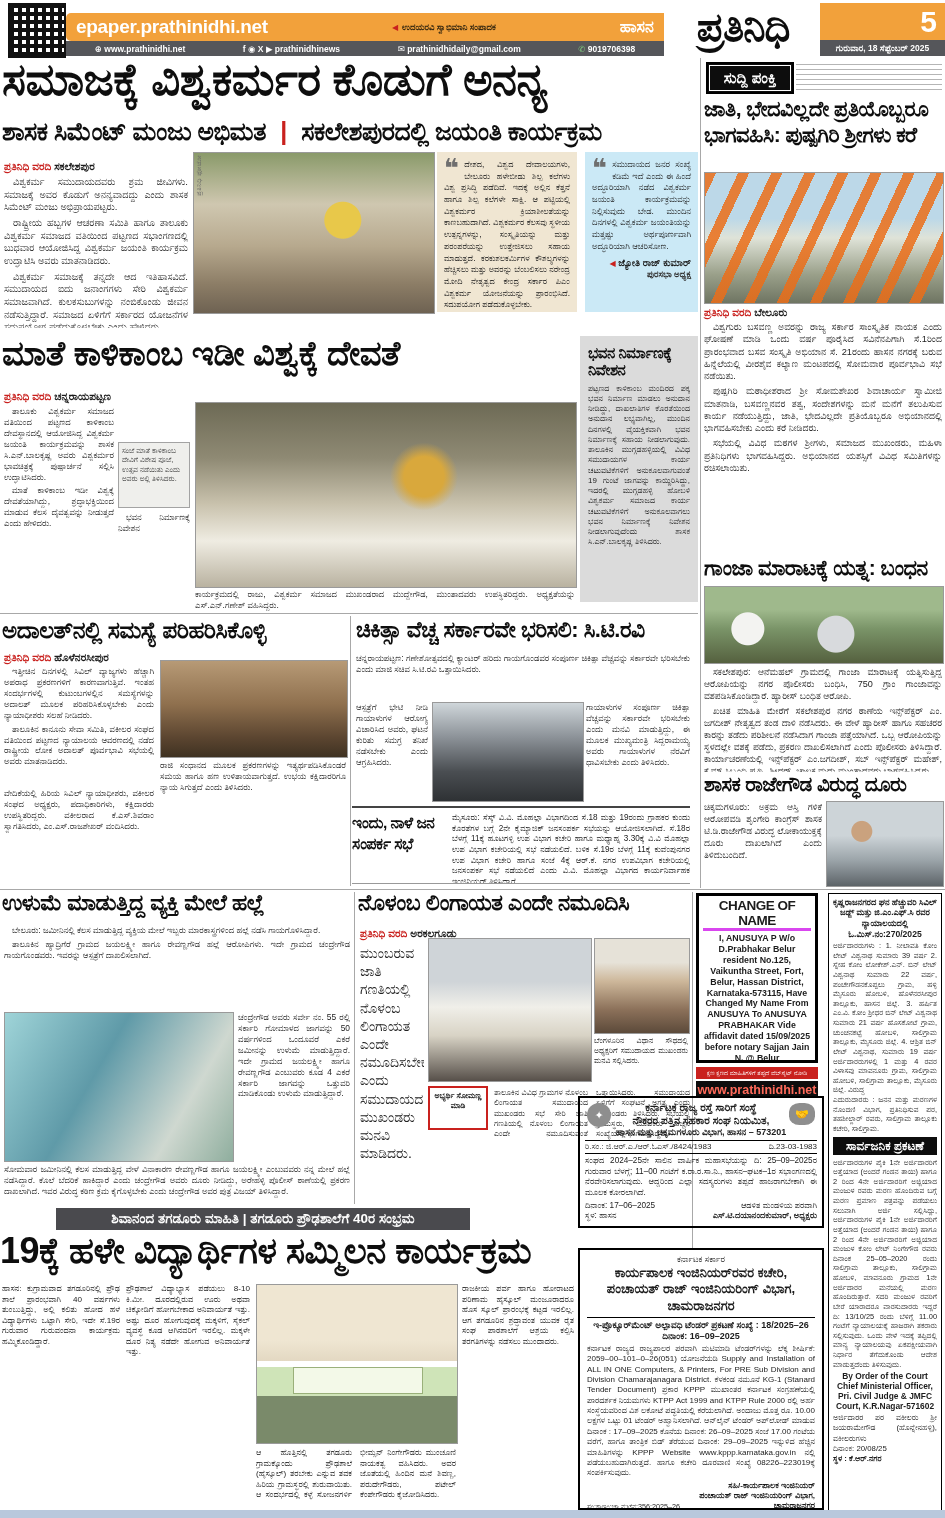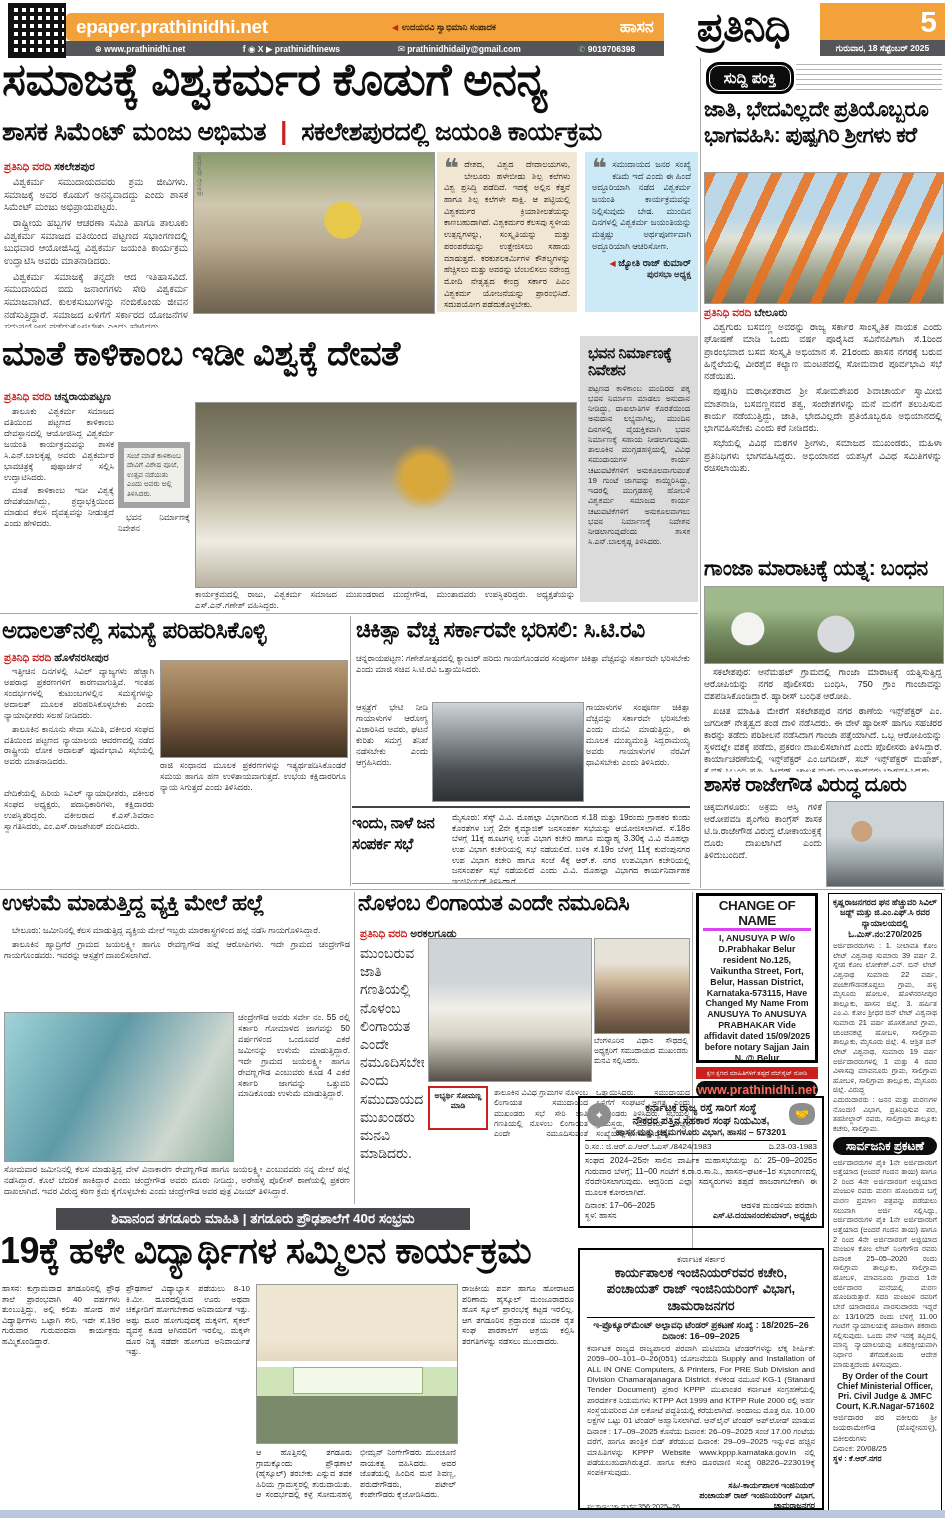--- a/index.html
+++ b/index.html
@@ -17,21 +17,21 @@
   .credit{position:absolute;left:-10px;top:2px;writing-mode:vertical-rl;transform:rotate(180deg);
           font-size:6.5px;color:#666;letter-spacing:.5px;}
   .qbox{padding:7px 7px 5px 7px;font-size:9px;line-height:1.3;text-align:justify;}
   .qmark{font-size:26px;color:#6f6f6f;line-height:.6;display:block;float:left;margin:2px 5px 0 0;font-weight:700;}
   .qattrib{display:block;text-align:right;font-weight:700;font-size:9.5px;margin-top:4px;}
   .qrole{display:block;text-align:right;font-size:8.5px;font-weight:700;color:#333;}
   .arrow{color:#c9211e;font-size:8px;}
   .vrule{position:absolute;width:1px;background:#a8a8a8;}
   .hrule{position:absolute;height:1px;background:#a8a8a8;}
   .notice{border:2px solid #000;background:#fff;}
-  .bannerblk{background:#0d0d0d;color:#fff;font-weight:700;text-align:left;border-radius:13px;}
+  .bannerblk{background:#0d0d0d;color:#fff;font-weight:700;text-align:left;}
   .lines{background:repeating-linear-gradient(180deg,#b5b5b5 0 1px,transparent 1px 5px);}
   .qr{background:
       repeating-linear-gradient(0deg,#111 0 4px,transparent 4px 8px),
       repeating-linear-gradient(90deg,#111 0 4px,#fff 4px 8px);}
   .colcount2{column-count:2;column-gap:8px;}
 </style>
 </head>
 <body>
 
 <div class="page">
@@ -90,21 +90,21 @@
   </div>
 
   <div class="abs hl" style="left:2px;top:336px;width:574px;height:50px;font-size:34px;white-space:nowrap;">ಮಾತೆ ಕಾಳಿಕಾಂಬ ಇಡೀ ವಿಶ್ವಕ್ಕೆ ದೇವತೆ</div>
   <div class="abs byline" style="left:4px;top:390px;width:186px;">
     <span class="lab">ಪ್ರತಿನಿಧಿ ವರದಿ</span> <span>ಚನ್ನರಾಯಪಟ್ಟಣ</span>
   </div>
   <div class="abs body-s" style="left:4px;top:406px;width:110px;height:204px;overflow:hidden;">
     <p>ತಾಲೂಕು ವಿಶ್ವಕರ್ಮ ಸಮಾಜದ ವತಿಯಿಂದ ಪಟ್ಟಣದ ಕಾಳಿಕಾಂಬ ದೇವಸ್ಥಾನದಲ್ಲಿ ಆಯೋಜಿಸಿದ್ದ ವಿಶ್ವಕರ್ಮ ಜಯಂತಿ ಕಾರ್ಯಕ್ರಮವನ್ನು ಶಾಸಕ ಸಿ.ಎನ್.ಬಾಲಕೃಷ್ಣ ಅವರು ವಿಶ್ವಕರ್ಮರ ಭಾವಚಿತ್ರಕ್ಕೆ ಪುಷ್ಪಾರ್ಚನೆ ಸಲ್ಲಿಸಿ ಉದ್ಘಾಟಿಸಿದರು.</p>
       <p>ಮಾತೆ ಕಾಳಿಕಾಂಬ ಇಡೀ ವಿಶ್ವಕ್ಕೆ ದೇವತೆಯಾಗಿದ್ದು, ಶ್ರದ್ಧಾಭಕ್ತಿಯಿಂದ ಮಾಡುವ ಕೆಲಸ ದೈವತ್ವವನ್ನು ನೀಡುತ್ತದೆ ಎಂದು ಹೇಳಿದರು.</p>
   </div>
-  <div class="abs" style="left:118px;top:442px;width:72px;height:66px;background:#efefec;border:6px solid #a3a3a3;padding:3px;box-sizing:border-box;font-size:7.3px;line-height:1.3;color:#333;overflow:hidden;">
+  <div class="abs" style="left:118px;top:442px;width:72px;height:66px;background:#efefec;border:1px solid #a3a3a3;padding:3px;box-sizing:border-box;font-size:7.3px;line-height:1.3;color:#333;overflow:hidden;">
     <span>ಸಂಜೆ ಮಾತೆ ಕಾಳಿಕಾಂಬ ದೇವಿಗೆ ವಿಶೇಷ ಪೂಜೆ, ಉತ್ಸವ ನಡೆಯಿತು ಎಂದು ಅವರು ಅಲ್ಲಿ ತಿಳಿಸಿದರು.</span>
   </div>
   <div class="abs body-s" style="left:118px;top:512px;width:72px;height:98px;overflow:hidden;">
     <p>ಭವನ ನಿರ್ಮಾಣಕ್ಕೆ ನಿವೇಶನ</p>
   </div>
   <div class="abs ph" style="left:195px;top:402px;width:380px;height:184px;background:
        radial-gradient(circle at 60% 40%, #d9a83c 0 20px, rgba(217,168,60,.4) 28px, transparent 34px),
        linear-gradient(180deg,#6d6a55 0%,#8f8a74 30%,#c9c2ad 55%,#efece2 75%,#b9b2a0 100%);">
     
   </div>
@@ -244,21 +244,21 @@
   <div class="abs" style="left:56px;top:1208px;width:414px;height:22px;background:#4a4a4e;color:#fff;font-size:13.5px;font-weight:700;display:flex;align-items:center;justify-content:center;">ಶಿವಾನಂದ ತಗಡೂರು ಮಾಹಿತಿ | ತಗಡೂರು ಪ್ರೌಢಶಾಲೆಗೆ 40ರ ಸಂಭ್ರಮ</div>
   <div class="abs hl" style="left:0px;top:1232px;width:576px;height:46px;font-size:36px;white-space:nowrap;">19ಕ್ಕೆ ಹಳೇ ವಿದ್ಯಾರ್ಥಿಗಳ ಸಮ್ಮಿಲನ ಕಾರ್ಯಕ್ರಮ</div>
   <div class="abs body-s" style="left:2px;top:1284px;width:118px;height:230px;font-size:8.1px;overflow:hidden;">ಹಾಸನ: ಕುಗ್ರಾಮವಾದ ತಗಡೂರಿನಲ್ಲಿ ಪ್ರೌಢ ಶಾಲೆ ಪ್ರಾರಂಭವಾಗಿ 40 ವರ್ಷಗಳು ತುಂಬುತ್ತಿದ್ದು, ಅಲ್ಲಿ ಕಲಿತು ಹೋದ ಹಳೆ ವಿದ್ಯಾರ್ಥಿಗಳು ಒಟ್ಟಾಗಿ ಸೇರಿ, ಇದೇ ಸೆ.19ರ ಗುರುವಾರ ಗುರುವಂದನಾ ಕಾರ್ಯಕ್ರಮ ಹಮ್ಮಿಕೊಂಡಿದ್ದಾರೆ.</div>
   <div class="abs body-s" style="left:126px;top:1284px;width:124px;height:230px;font-size:8.1px;overflow:hidden;">ಪ್ರೌಢಶಾಲೆ ವಿದ್ಯಾಭ್ಯಾಸ ಪಡೆಯಲು 8-10 ಕಿ.ಮೀ. ದೂರದಲ್ಲಿರುವ ಊರು ಅಥವಾ ಚಿಕ್ಕೋಡಿಗೆ ಹೋಗಬೇಕಾದ ಅನಿವಾರ್ಯತೆ ಇತ್ತು. ಅಷ್ಟು ದೂರ ಹೋಗುವುದಕ್ಕೆ ಮಕ್ಕಳಿಗೆ, ಸೈಕಲ್ ವ್ಯವಸ್ಥೆ ಕೂಡ ಆಗಿನವರಿಗೆ ಇರಲಿಲ್ಲ. ಮಕ್ಕಳೇ ದೂರ ನಿತ್ಯ ನಡೆದೇ ಹೋಗುವ ಅನಿವಾರ್ಯತೆ ಇತ್ತು.</div>
   <div class="abs ph" style="left:256px;top:1284px;width:200px;height:158px;background:
        linear-gradient(180deg,#efe6d2 0 35%, #e3d8c2 48%, transparent 48%),
        linear-gradient(180deg, transparent 0 52%, #cfe4b8 52% 70%, #7a8a6a 70% 100%);">
 
     <span style="position:absolute;left:18%;top:52%;width:64%;height:16%;background:#f3f9e8;border:1px solid #9ab07a;"></span>
   </div>
-  <div class="abs body-s colcount2" style="left:256px;top:1448px;width:200px;height:66px;font-size:8.1px;overflow:hidden;">ಆ ಹೊತ್ತಿನಲ್ಲಿ ತಗಡೂರು ಗ್ರಾಮಕ್ಕೊಂದು ಪ್ರೌಢಶಾಲೆ (ಹೈಸ್ಕೂಲ್) ತರಬೇಕು ಎನ್ನುವ ತವಕ ಹಿರಿಯ ಗ್ರಾಮಸ್ಥರಲ್ಲಿ ಶುರುವಾಯಿತು. ಆ ಸಂದರ್ಭದಲ್ಲಿ ಕಳ್ಳೆ ಸೋಮನಹಳ್ಳಿ ಭೀಮ್ಸನ್ ನಿಂಗೇಗೌಡರು ಮುಂಚೂಣಿ ನಾಯಕತ್ವ ವಹಿಸಿದರು. ಅವರ ಜೊತೆಯಲ್ಲಿ ಹಿಂದಿನ ಮನೆ ಶಿವಣ್ಣ, ಪರುದೇಗೌಡರು, ಪಟೇಲ್ ಕೆಂಪೇಗೌಡರು ಕೈಜೋಡಿಸಿದರು.</div>
+  <div class="abs body-s colcount2" style="left:256px;top:1448px;width:200px;height:66px;font-size:8.1px;overflow:hidden;">ಆ ಹೊತ್ತಿನಲ್ಲಿ ತಗಡೂರು ಗ್ರಾಮಕ್ಕೊಂದು ಪ್ರೌಢಶಾಲೆ (ಹೈಸ್ಕೂಲ್) ತರಬೇಕು ಎನ್ನುವ ತವಕ ಹಿರಿಯ ಗ್ರಾಮಸ್ಥರಲ್ಲಿ ಶುರುವಾಯಿತು. ಆ ಸಂದರ್ಭದಲ್ಲಿ ಕಳ್ಳೆ ಸೋಜನಗರ್ಳಿ ಭೀಮ್ಸನ್ ನಿಂಗೇಗೌಡರು ಮುಂಚೂಣಿ ನಾಯಕತ್ವ ವಹಿಸಿದರು. ಅವರ ಜೊತೆಯಲ್ಲಿ ಹಿಂದಿನ ಮನೆ ಶಿವಣ್ಣ, ಪರುದೇಗೌಡರು, ಪಟೇಲ್ ಕೆಂಪೇಗೌಡರು ಕೈಜೋಡಿಸಿದರು.</div>
   <div class="abs body-s" style="left:462px;top:1284px;width:112px;height:230px;font-size:8.1px;overflow:hidden;">ರಾಜಕೀಯ ಪರ್ವ ಹಾಗೂ ಹೋರಾಟದ ಪರಿಣಾಮ ಹೈಸ್ಕೂಲ್ ಮಂಜೂರಾದರೂ ಹೊಸ ಸ್ಕೂಲ್ ಪ್ರಾರಂಭಕ್ಕೆ ಕಟ್ಟಡ ಇರಲಿಲ್ಲ. ಆಗ ತಗಡೂರಿನ ಶ್ರದ್ಧಾವಂತ ಯುವಕ ರೈತ ಸಂಘ ಪಾಠಶಾಲೆಗೆ ಆಶ್ರಯ ಕಲ್ಪಿಸಿ ತರಗತಿಗಳನ್ನು ನಡೆಸಲು ಮುಂದಾದರು.</div>
 
   <div class="abs notice" style="left:578px;top:1248px;width:246px;height:262px;box-sizing:border-box;padding:4px 7px;overflow:hidden;">
     <div style="text-align:center;font-size:8.5px;">ಕರ್ನಾಟಕ ಸರ್ಕಾರ</div>
     <div style="text-align:center;font-size:13px;font-weight:900;line-height:1.25;border-bottom:1px solid #000;padding-bottom:3px;">ಕಾರ್ಯಪಾಲಕ ಇಂಜಿನಿಯರ್‌ರವರ ಕಚೇರಿ, ಪಂಚಾಯತ್ ರಾಜ್ ಇಂಜಿನಿಯರಿಂಗ್ ವಿಭಾಗ, ಚಾಮರಾಜನಗರ</div>
     <div style="text-align:center;font-size:9px;font-weight:700;margin:2px 0;">ಇ-ಪ್ರೊಕ್ಯೂರ್‌ಮೆಂಟ್ ಅಲ್ಪಾವಧಿ ಟೆಂಡರ್ ಪ್ರಕಟಣೆ ಸಂಖ್ಯೆ : 18/2025–26 ದಿನಾಂಕ: 16–09–2025</div>
     <div class="body-s" style="font-size:8px;">ಕರ್ನಾಟಕ ರಾಜ್ಯದ ರಾಜ್ಯಪಾಲರ ಪರವಾಗಿ ಮಟಿಮಾಡಿ ಟೆಂಡರ್‌ಗಳನ್ನು ಲೆಕ್ಕ ಶೀರ್ಷಿಕೆ: 2059–00–101–0–26(051) ಯೋಜನೆಯಡಿ Supply and Installation of ALL IN ONE Computers, &amp; Printers, For PRE Sub Division and Division Chamarajanagara District. ಕೆಳಕಂಡ ನಮೂನೆ KG-1 (Stanard Tender Document) ಪ್ರಕಾರ KPPP ಮುಖಾಂತರ ಕರ್ನಾಟಕ ಸಂಗ್ರಹಣೆಯಲ್ಲಿ ಪಾರದರ್ಶಕ ನಿಯಮಗಳು KTPP Act 1999 and KTPP Rule 2000 ರಲ್ಲಿ ಅರ್ಹ ಸಂಸ್ಥೆಯವರಿಂದ ವಿಶ ಲಕೋಟೆ ಪದ್ಧತಿಯಲ್ಲಿ ಕರೆಯಲಾಗಿದೆ. ಅಂದಾಜು ಮೊತ್ತ ರೂ. 10.00 ಲಕ್ಷಗಳ ಒಟ್ಟು 01 ಟೆಂಡರ್ ಅಹ್ವಾನಿಸಲಾಗಿದೆ. ಆನ್‌ಲೈನ್ ಟೆಂಡರ್ ಅಪ್‌ಲೋಡ್ ಮಾಡುವ ದಿನಾಂಕ : 17–09–2025 ಕೊನೆಯ ದಿನಾಂಕ: 26–09–2025 ಸಂಜೆ 17.00 ಗಂಟೆಯ ವರೆಗೆ, ಹಾಗೂ ತಾಂತ್ರಿಕ ಬಿಡ್ ತೆರೆಯುವ ದಿನಾಂಕ: 29–09–2025 ಇನ್ನುಳಿದ ಹೆಚ್ಚಿನ ಮಾಹಿತಿಗಳನ್ನು KPPP Website www.kppp.karnataka.gov.in ನಲ್ಲಿ ಪಡೆಯಬಹುದಾಗಿರುತ್ತದೆ. ಹಾಗೂ ಕಚೇರಿ ದೂರವಾಣಿ ಸಂಖ್ಯೆ 08226–223019ಕ್ಕೆ ಸಂಪರ್ಕಿಸುವುದು.</div>
     <div style="display:flex;justify-content:space-between;align-items:flex-end;margin-top:2px;">
       <span style="font-size:7.2px;">ಸಂ:ಕಾಇಂ:ಚಾ.ನ:ಟೆನ:356:2025–26</span>
       <span style="font-size:8px;text-align:right;white-space:pre-line;font-weight:600;">ಸಹಿ/-ಕಾರ್ಯಪಾಲಕ ಇಂಜಿನಿಯರ್

